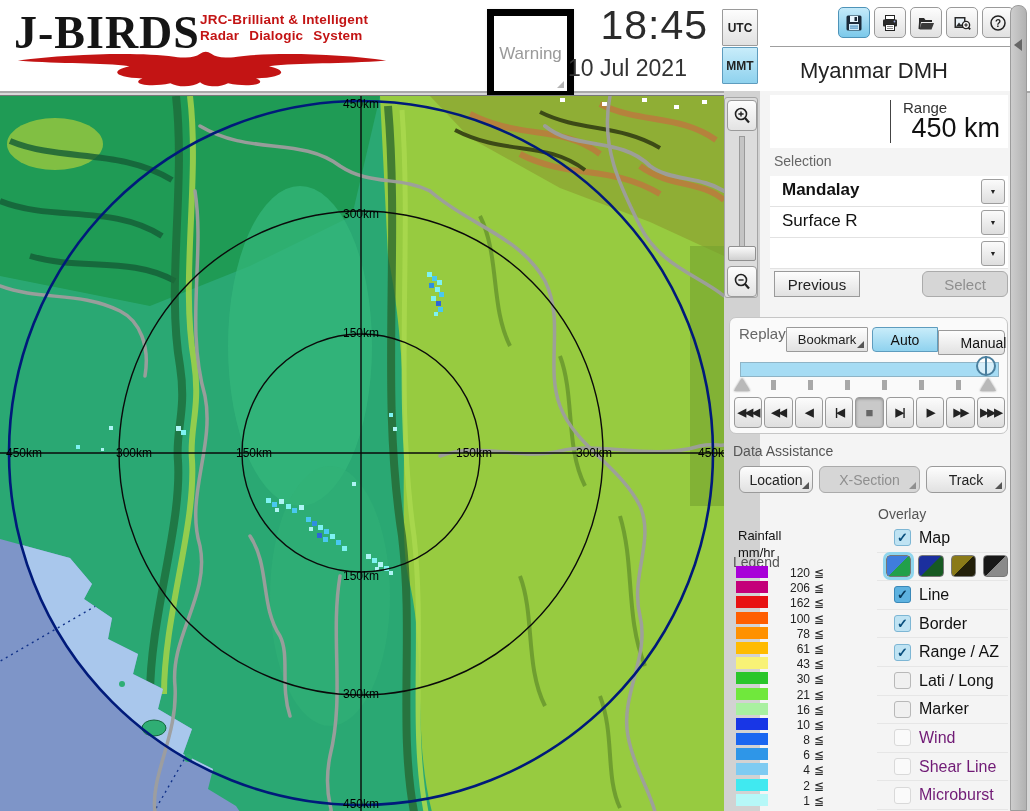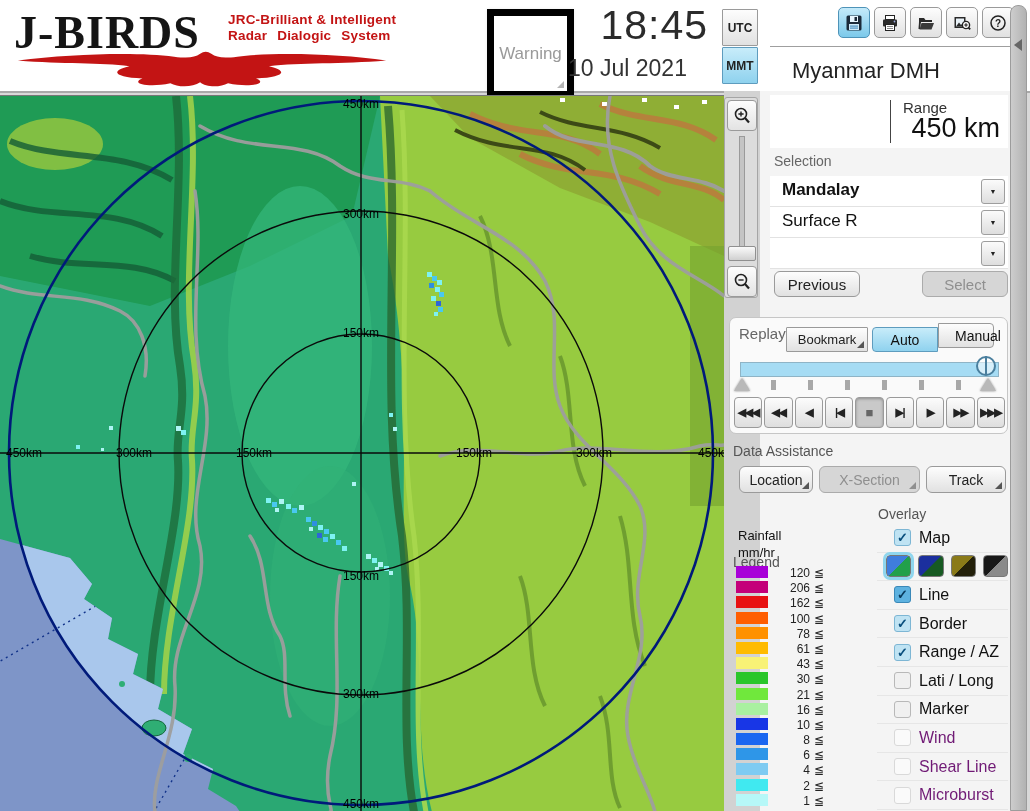--- a/index.html
+++ b/index.html
@@ -1,68 +1,68 @@
 <!DOCTYPE html>
 <html><head>
 <meta charset="utf-8">
 <style>
   html,body{margin:0;padding:0;}
   #app{position:relative;width:1030px;height:811px;background:#d9d9d9;overflow:hidden;
        font-family:"Liberation Sans",sans-serif;-webkit-font-smoothing:antialiased;}
   
   #header{position:absolute;left:0;top:0;width:1030px;height:91px;background:#ffffff;border-bottom:2px solid #a9a9a9;}
   #logo-title{position:absolute;left:14px;top:6px;font-family:"Liberation Serif",serif;font-weight:bold;font-size:46px;color:#151515;letter-spacing:1px;}
-  #logo-sub{position:absolute;left:200px;top:12px;color:#c31414;font-weight:bold;font-size:13.5px;line-height:1.15;letter-spacing:.2px;margin-left:28px;}
+  #logo-sub{position:absolute;left:200px;top:12px;color:#c31414;font-weight:bold;font-size:13.5px;line-height:1.15;letter-spacing:.2px;}
   #eagle{position:absolute;left:16px;top:50px;}
   .panel-btn{position:absolute;border:1px solid #9a9a9a;border-radius:1px;background:linear-gradient(#fdfdfd,#e1e1e1);
              display:flex;align-items:center;justify-content:center;cursor:pointer;box-sizing:border-box;}
   .panel-btn.active{background:linear-gradient(#c8ecfa,#8fd2ee);border-color:#5e9cbe;}
   .panel-btn.disabled{background:#d6d6d6;color:#8f8f8f;border-color:#ababab;}
   #warning-btn{position:absolute;left:487px;top:9px;width:73px;height:75px;background:#fff;border:7px solid #000000;
                box-shadow:0 0 3px rgba(0,0,0,.08);display:flex;align-items:center;justify-content:center;
                color:#9a9a9a;font-size:17px;cursor:pointer;}
   .corner-tri{position:absolute;right:3px;bottom:3px;width:0;height:0;border-left:7px solid transparent;border-bottom:7px solid #555;}
   .corner-tri.light{border-bottom-color:#b5b5b5;}
   .corner-tri.gray{border-bottom-color:#8f8f8f;}
   #clock-time{position:absolute;left:568px;top:2px;width:140px;font-size:41px;color:#2b2b2b;letter-spacing:1px;text-align:right;}
   #clock-date{position:absolute;left:568px;top:55px;width:160px;font-size:23px;color:#333;}
   .tz-btn{left:722px;width:36px;height:37px;font-size:12px;font-weight:bold;color:#222;}
   #toolbar{position:absolute;left:838px;top:7px;display:flex;gap:4px;}
   .tool-btn{position:relative;width:32px;height:31px;border:1px solid #9a9a9a;border-radius:5px;
             background:linear-gradient(#fdfdfd,#e1e1e1);display:flex;align-items:center;justify-content:center;cursor:pointer;box-sizing:border-box;}
   .tool-btn.active{background:linear-gradient(#c4eafa,#7cc9ea);border-color:#4e93b8;}
   #toolbar-sep{position:absolute;left:770px;top:46px;width:240px;height:1px;background:#9f9f9f;}
   #station-box{position:absolute;left:772px;top:52px;width:236px;height:37px;background:#fff;display:flex;align-items:center;}
-  #station-box span{font-size:22px;color:#222;margin-left:20px;}
+  #station-box span{font-size:22px;color:#222;margin-left:28px;}
   
   #map-wrap{position:absolute;left:0;top:95px;width:724px;height:716px;background:#2aa873;border-top:1px solid #777;}
   #gutter{position:absolute;left:724px;top:91px;width:36px;height:720px;background:#d2d2d2;}
   #zoom-panel{position:absolute;left:724px;top:97px;width:34px;height:201px;background:#dcdcdc;border:1px solid #a5a5a5;border-radius:3px;box-sizing:border-box;}
   .zoom-btn{position:absolute;left:2px;width:28px;height:29px;border:1px solid #9a9a9a;border-radius:4px;background:linear-gradient(#fdfdfd,#e3e3e3);display:flex;align-items:center;justify-content:center;cursor:pointer;}
   #zoom-track{position:absolute;left:14px;top:38px;width:4px;height:115px;background:#c4c4c4;border:1px solid #9a9a9a;}
   #zoom-handle{position:absolute;left:3px;top:148px;width:26px;height:13px;background:linear-gradient(#fafafa,#d0d0d0);border:1px solid #909090;border-radius:2px;cursor:pointer;}
   
   #right-panel{position:absolute;left:760px;top:91px;width:250px;height:720px;background:#f4f4f4;}
   #range-box{position:absolute;left:770px;top:95px;width:238px;height:53px;background:#fff;}
   #range-divider{position:absolute;left:120px;top:5px;width:1px;height:43px;background:#444;}
   #range-label{position:absolute;left:133px;top:4px;font-size:15px;color:#333;}
   #range-value{position:absolute;right:8px;top:18px;font-size:27px;color:#111;}
   #selection-label{position:absolute;left:774px;top:153px;font-size:14px;color:#666;}
   .dd-row{position:absolute;left:770px;width:238px;height:30px;background:#fff;border-bottom:1px solid #e2e2e2;}
   .dd-row span.val{position:absolute;left:12px;top:4px;font-size:17px;color:#111;}
   .dd-btn{position:absolute;right:3px;top:3px;width:22px;height:23px;border:1px solid #9e9e9e;border-radius:3px;
           background:linear-gradient(#fbfbfb,#dedede);display:flex;align-items:center;justify-content:center;font-size:7px;color:#222;cursor:pointer;}
-  #previous-btn{left:774px;top:271px;width:86px;height:26px;font-size:15px;color:#222;border-radius:6px;text-align:center;}
+  #previous-btn{left:774px;top:271px;width:86px;height:26px;font-size:15px;color:#222;border-radius:0;text-align:center;}
   #select-btn{left:922px;top:271px;width:86px;height:26px;font-size:15px;border-radius:6px;justify-content:center;}
   
   #replay-box{position:absolute;left:729px;top:317px;width:279px;height:117px;border:1px solid #c6c6c6;border-radius:7px;background:#fafafa;box-sizing:border-box;}
   #replay-label{position:absolute;left:9px;top:7px;font-size:15px;color:#666;}
   #bookmark-btn{left:56px;top:9px;width:82px;height:25px;font-size:13px;color:#222;}
   #auto-btn{left:142px;top:9px;width:66px;height:25px;font-size:14px;color:#111;border-radius:4px 0 0 4px;}
-  #manual-btn{left:208px;top:5px;width:56px;height:25px;font-size:14px;color:#111;border-radius:0 4px 4px 0;padding-left:24px;}
+  #manual-btn{left:208px;top:12px;width:67px;height:25px;font-size:14px;color:#111;border-radius:0 4px 4px 0;padding-left:24px;}
   #replay-slider{position:absolute;left:10px;top:44px;width:257px;height:13px;background:#a6dcf4;border:1px solid #8fb4c6;}
   #slider-handle{position:absolute;left:246px;top:38px;width:20px;height:20px;border:2px solid #4a7f9e;border-radius:50%;background:rgba(255,255,255,.55);box-sizing:border-box;}
   #slider-handle:after{content:"";position:absolute;left:7px;top:-2px;width:2px;height:18px;background:#4a7f9e;}
   .tick-tri{position:absolute;top:60px;width:0;height:0;border-left:8px solid transparent;border-right:8px solid transparent;border-bottom:13px solid #b9b9b9;filter:drop-shadow(0 0 1px #888);}
   .tick-sq{position:absolute;top:62px;width:5px;height:10px;background:#a8a8a8;}
   #playback{position:absolute;left:3px;top:79px;width:273px;height:31px;display:flex;}
   .pb-btn{position:relative;flex:1;margin:0 1px;border:1px solid #9a9a9a;border-radius:4px;background:linear-gradient(#fcfcfc,#dedede);
           display:flex;align-items:center;justify-content:center;font-size:11px;font-weight:bold;color:#222;letter-spacing:-1.5px;cursor:pointer;overflow:hidden;}
   .pb-btn.pressed{background:#c9c9c9;box-shadow:inset 0 1px 3px rgba(0,0,0,.3);color:#666;font-size:13px;letter-spacing:0;}
   

